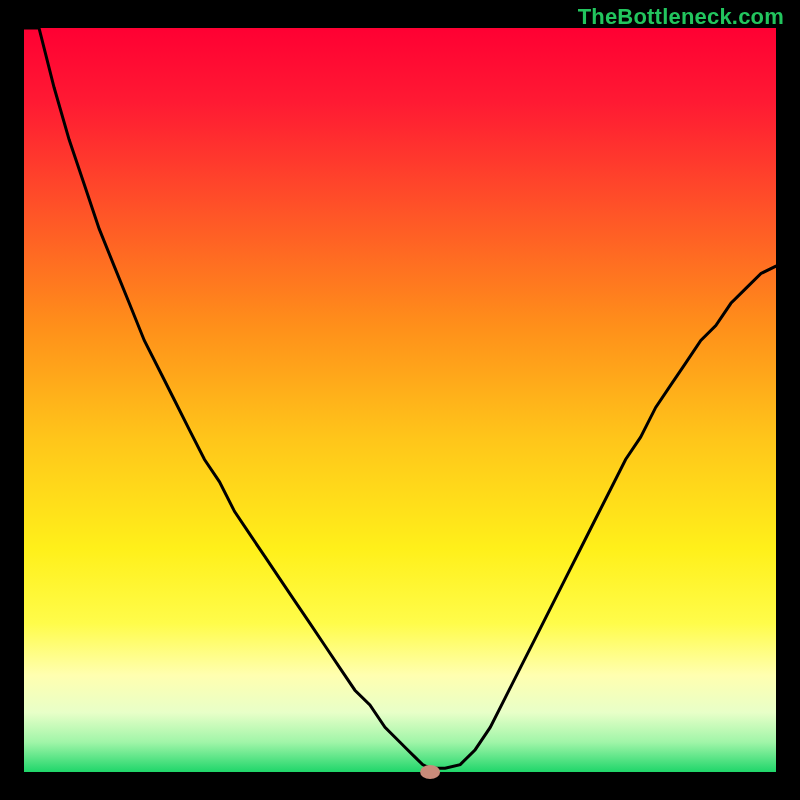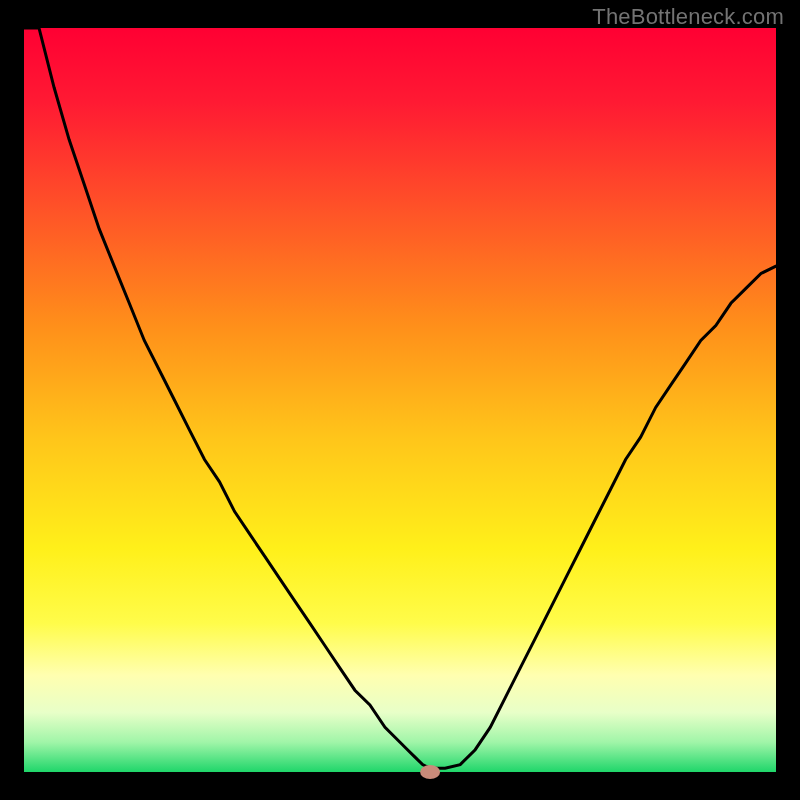--- a/index.html
+++ b/index.html
@@ -14,24 +14,24 @@
   .frame {
     position: relative;
     width: 800px;
     height: 800px;
     background: #000;
   }
   .watermark {
     position: absolute;
     top: 4px;
     right: 16px;
-    color: #737373;
+    color: #22c55e;
     font-size: 22px;
     letter-spacing: 0.2px;
-    font-weight: 400;
+    font-weight: 700;
     z-index: 5;
   }
   svg.plot {
     position: absolute;
     left: 0;
     top: 0;
   }
 </style>
 </head>
 <body>

